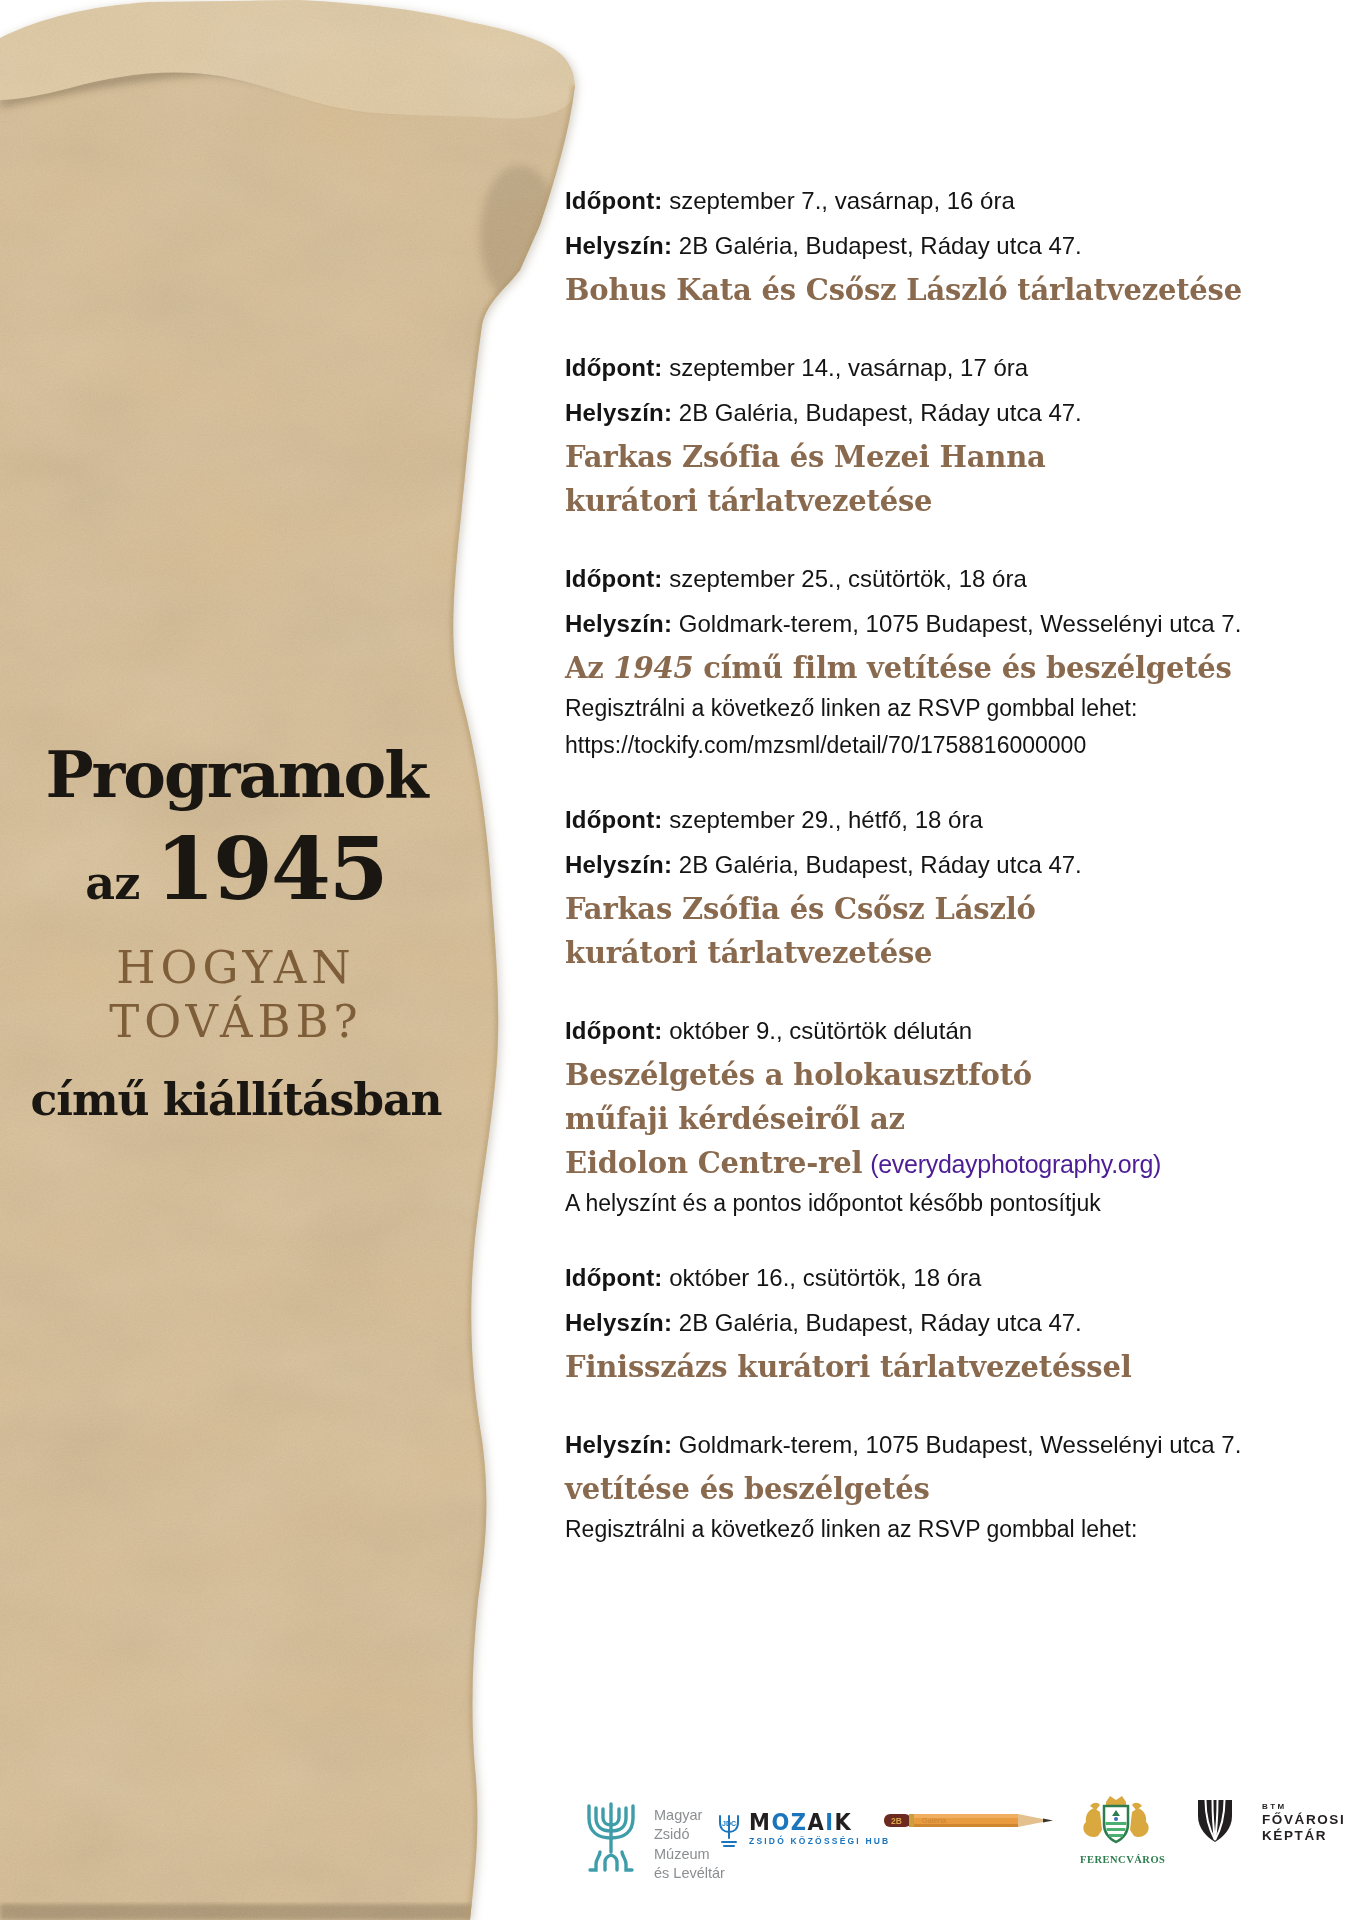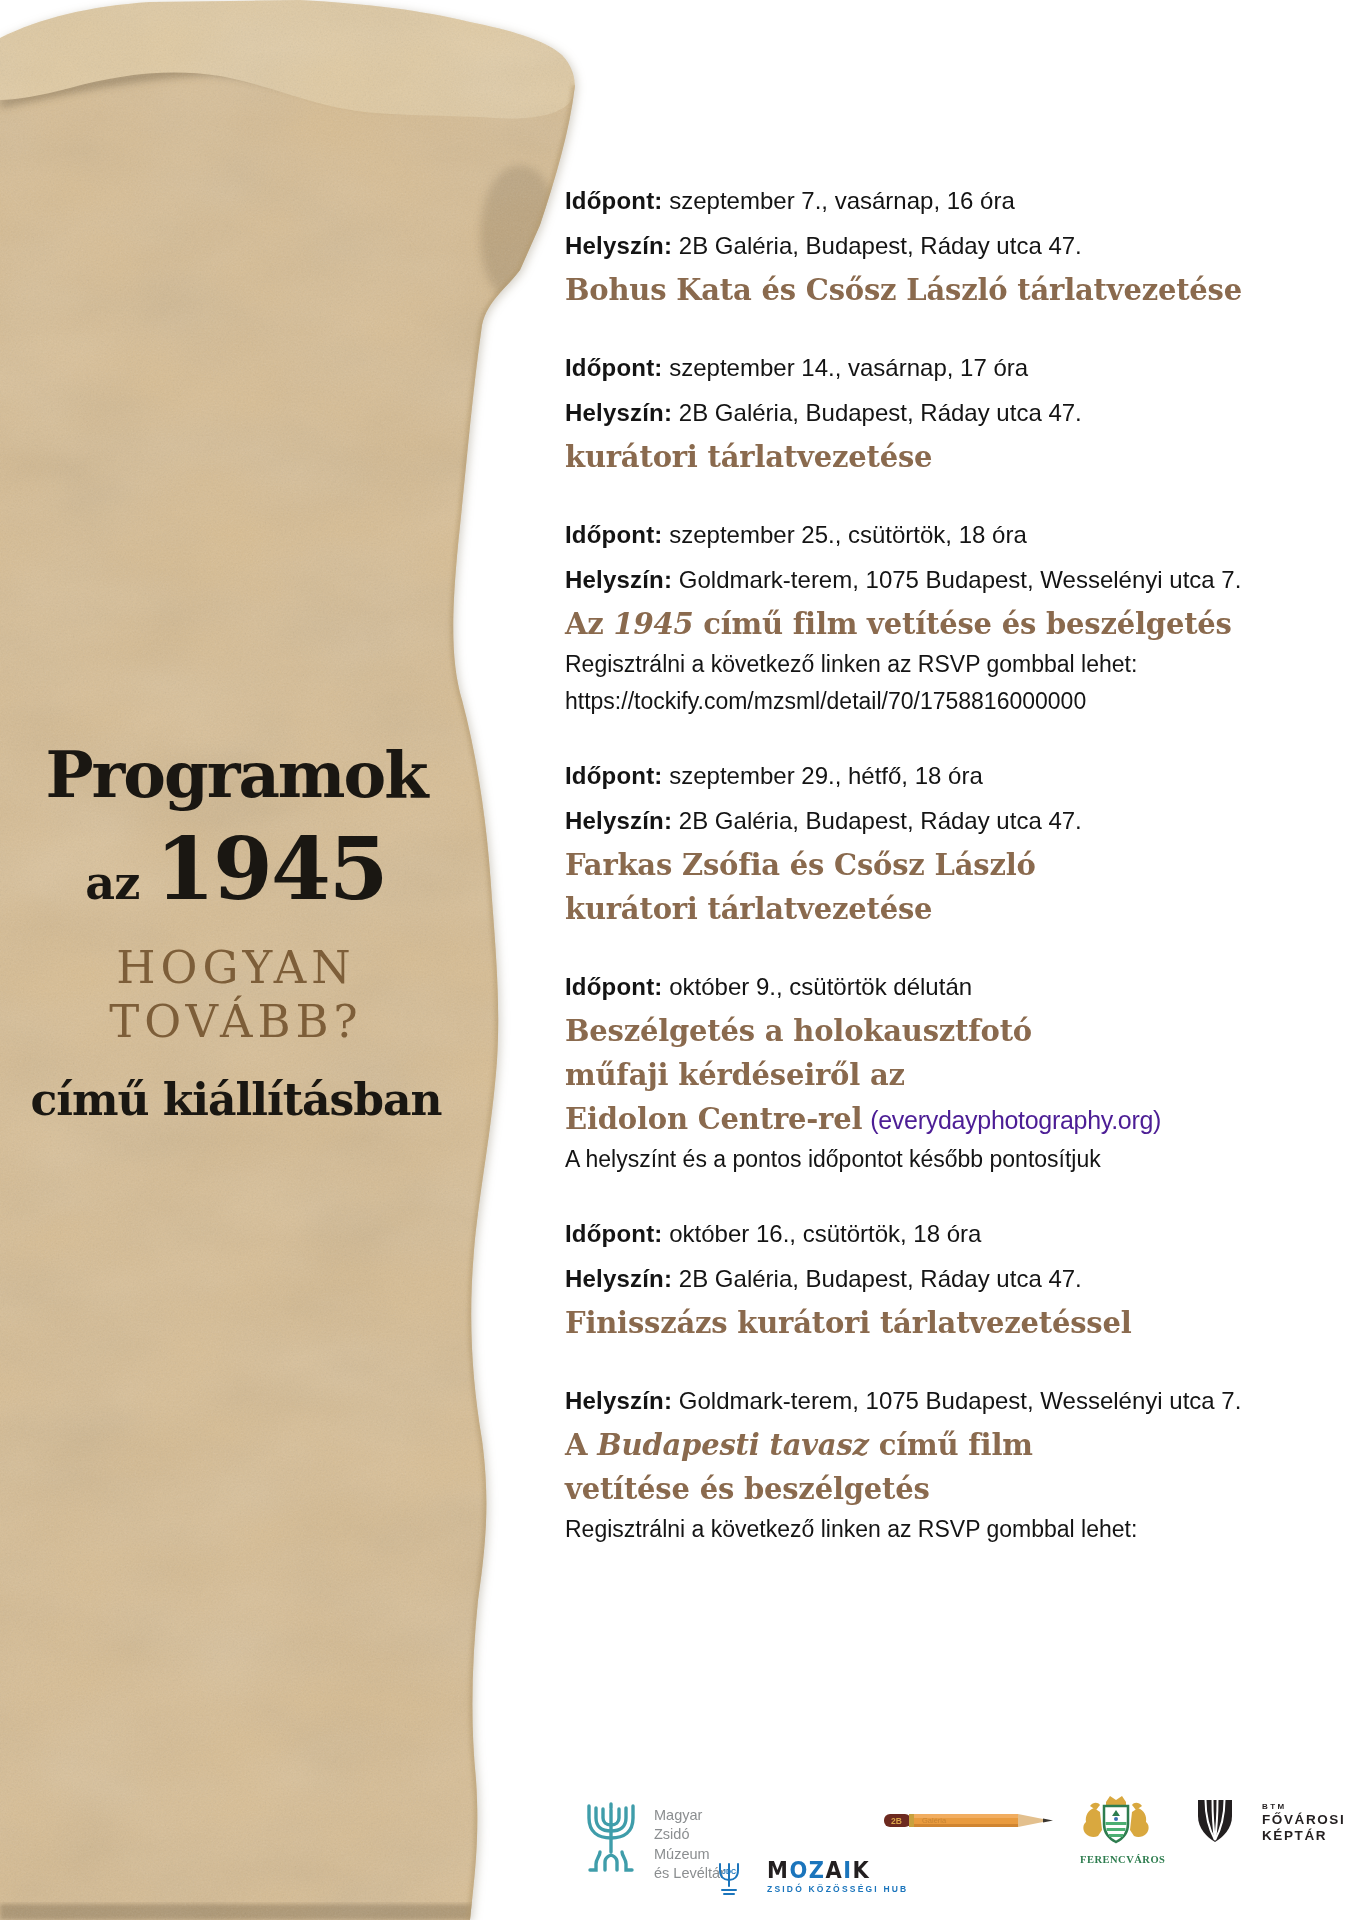--- a/index.html
+++ b/index.html
@@ -26,21 +26,21 @@
                letter-spacing:-.2px;margin-top:1px;}
   .event-title .it{font-style:italic;}
   .title-suffix{font:400 25px "Liberation Sans",sans-serif;color:#4c1d95;letter-spacing:-.3px;
                 font-weight:400;margin-left:8px;}
   .note{font:400 23px/37px "Liberation Sans",sans-serif;color:#141414;white-space:nowrap;}
   
   .footer{position:absolute;left:0;top:1780px;width:1357px;height:120px;z-index:2;}
   .museum-logo{position:absolute;left:576px;top:16px;}
   .museum-text{position:absolute;left:654px;top:26px;font:400 14.5px/19.3px "Liberation Sans",sans-serif;
                color:#8b8e90;}
-  .mozaik{position:absolute;left:716px;top:32px;display:flex;align-items:flex-start;gap:25px;margin-top:48px;}
+  .mozaik{position:absolute;left:716px;top:32px;display:flex;align-items:flex-start;gap:7px;}
   .mozaik-col{display:flex;flex-direction:column;}
   .mozaik-word{font:700 21px/20px "DejaVu Sans",sans-serif;letter-spacing:1.5px;color:#1b75bc;
                transform:scaleY(1.08);transform-origin:top left;}
   .mozaik-word span:nth-child(1),.mozaik-word span:nth-child(4),
   .mozaik-word span:nth-child(6){color:#231f20;}
   .mozaik-sub{margin-top:4px;font:700 8.5px "Liberation Sans",sans-serif;letter-spacing:2.2px;
               color:#1b75bc;}
   .pencil{position:absolute;left:884px;top:29px;text-align:center;}
   .ferencvaros{position:absolute;left:1080px;top:14px;width:72px;text-align:center;}
   .ferencvaros-label{margin-top:2px;font:700 10.5px "Liberation Serif",serif;letter-spacing:.5px;
@@ -132,20 +132,21 @@
 
     <div class="event">
       <div class="meta"><span class="lbl">Időpont:</span> <span>szeptember 7., vasárnap, 16 óra</span></div>
       <div class="meta"><span class="lbl">Helyszín:</span> <span>2B Galéria, Budapest, Ráday utca 47.</span></div>
       <div class="event-title">Bohus Kata és Csősz László tárlatvezetése</div>
     </div>
 
     <div class="event">
       <div class="meta"><span class="lbl">Időpont:</span> <span>szeptember 14., vasárnap, 17 óra</span></div>
       <div class="meta"><span class="lbl">Helyszín:</span> <span>2B Galéria, Budapest, Ráday utca 47.</span></div>
+      <div class="event-title">Farkas Zsófia és Mezei Hanna</div>
       <div class="event-title">kurátori tárlatvezetése</div>
     </div>
 
     <div class="event">
       <div class="meta"><span class="lbl">Időpont:</span> <span>szeptember 25., csütörtök, 18 óra</span></div>
       <div class="meta"><span class="lbl">Helyszín:</span> <span>Goldmark-terem, 1075 Budapest, Wesselényi utca 7.</span></div>
       <div class="event-title"><span>Az </span><span class="it">1945</span><span> című film vetítése és beszélgetés</span></div>
       <div class="note">Regisztrálni a következő linken az RSVP gombbal lehet:</div>
       <div class="note">https://tockify.com/mzsml/detail/70/1758816000000</div>
     </div>
@@ -166,21 +167,20 @@
     </div>
 
     <div class="event">
       <div class="meta"><span class="lbl">Időpont:</span> <span>október 16., csütörtök, 18 óra</span></div>
       <div class="meta"><span class="lbl">Helyszín:</span> <span>2B Galéria, Budapest, Ráday utca 47.</span></div>
       <div class="event-title">Finisszázs kurátori tárlatvezetéssel</div>
     </div>
 
     <div class="event">
       <div class="meta"><span class="lbl">Helyszín:</span> <span>Goldmark-terem, 1075 Budapest, Wesselényi utca 7.</span></div>
-      <div class="event-title"><span>A </span><span class="it">Budapesti tavasz</span><span> című film</span></div>
       <div class="event-title">vetítése és beszélgetés</div>
       <div class="note">Regisztrálni a következő linken az RSVP gombbal lehet:</div>
     </div>
   </div>
 
   <div class="footer">
 
     <div class="museum-logo">
       <svg width="70" height="86" viewBox="0 0 70 86">
         <g fill="none" stroke="#3f9daa" stroke-width="3.4" stroke-linecap="round">

